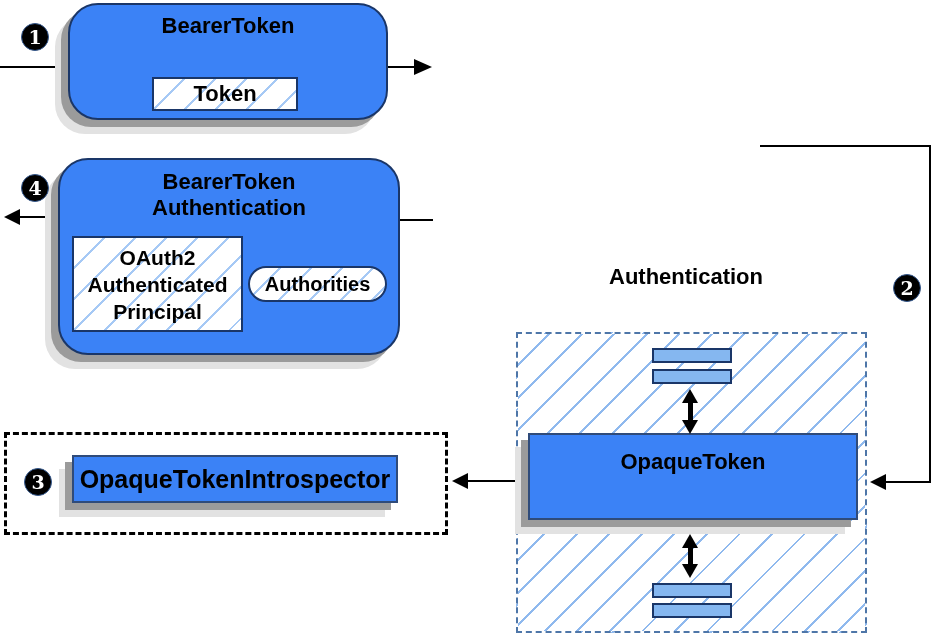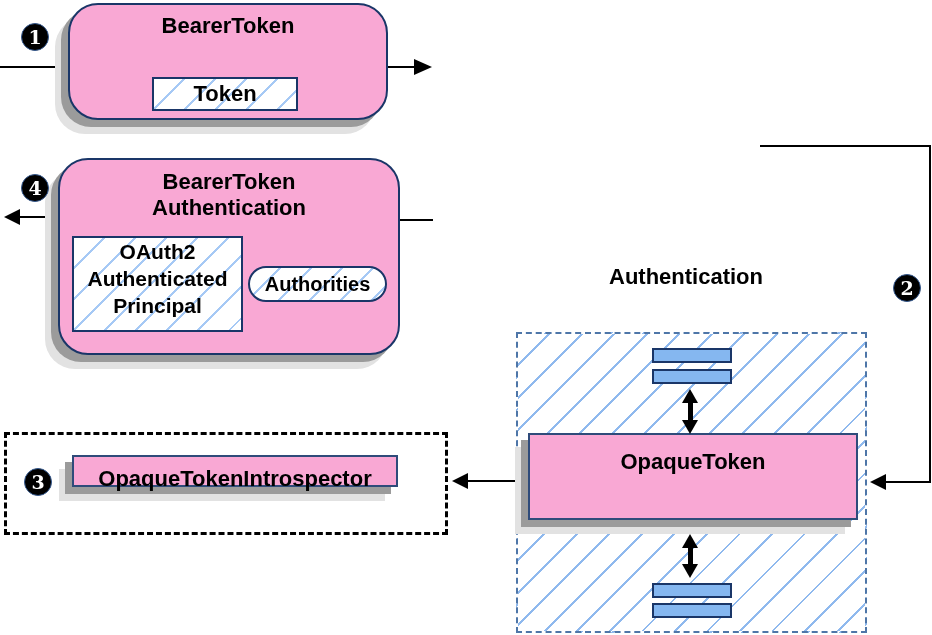--- a/index.html
+++ b/index.html
@@ -2,21 +2,21 @@
 <html><head>
 <meta charset="utf-8">
 <style>
   html,body{margin:0;padding:0;background:#fff;}
   .stage{
     position:relative;width:932px;height:635px;background:#ffffff;overflow:hidden;
     font-family:"Liberation Sans","DejaVu Sans",sans-serif;font-weight:bold;color:#000;
   }
   
   .node{
-    position:absolute;box-sizing:border-box;background:#f9a8d4;border:2px solid #1A3668;
+    position:absolute;box-sizing:border-box;background:#3b82f6;border:2px solid #1A3668;
     box-shadow:-7px 7px 0 #9B9B9B,-13px 14px 0 #E2E2E2;
   }
   .rounded{border-radius:30px;border-width:2.5px;}
   .node-title{width:100%;text-align:center;font-size:22px;line-height:26px;}
   .hatchbox{
     position:absolute;box-sizing:border-box;border:2px solid #1A3668;
     background:repeating-linear-gradient(135deg,#ffffff 0 20px,#A6C9F5 20px 22px);
     text-align:center;
   }
   .bar{
@@ -82,21 +82,21 @@
     </div>
     <div class="hatchbox" style="left:82px;top:72px;width:146px;height:34px;font-size:22px;line-height:30px;">Token</div>
   </div>
 
 
   <div class="node rounded z2" style="left:58px;top:158px;width:342px;height:197px;">
     <div class="node-title" style="margin-top:9px;">
       <span style="display:block;">BearerToken</span>
       <span style="display:block;">Authentication</span>
     </div>
-    <div class="hatchbox" style="left:12px;top:76px;width:171px;height:96px;font-size:21px;line-height:27px;">
+    <div class="hatchbox" style="left:12px;top:76px;width:171px;height:96px;font-size:21px;line-height:27px;padding-top:6px;">
       <span style="display:block;">OAuth2</span>
       <span style="display:block;">Authenticated</span>
       <span style="display:block;">Principal</span>
     </div>
     <div class="hatchbox" style="left:188px;top:106px;width:139px;height:36px;font-size:20px;line-height:32px;border-radius:18px;">Authorities</div>
   </div>
 
   <div style="position:absolute;left:556px;top:264px;width:260px;text-align:center;font-size:22px;line-height:26px;">
     <span style="display:block;">Authentication</span>
   </div>
@@ -118,15 +118,15 @@
 
   <div class="line" style="left:688px;top:545px;width:5px;height:24px;"></div>
   <div class="ah ah-up" style="left:682px;top:534px;"></div>
   <div class="ah ah-down" style="left:682px;top:564px;"></div>
 
   <div class="bar z2" style="left:652px;top:583px;"></div>
   <div class="bar z2" style="left:652px;top:603px;"></div>
 
   <div class="introspector-container" style="left:4px;top:432px;width:444px;height:103px;"></div>
 
-  <div class="node z2" style="left:72px;top:455px;width:326px;height:32px;border-color:#2F4B7A;font-size:22px;line-height:44px;text-align:center;">OpaqueTokenIntrospector</div>
+  <div class="node z2" style="left:72px;top:455px;width:326px;height:48px;border-color:#2F4B7A;font-size:25px;line-height:44px;text-align:center;">OpaqueTokenIntrospector</div>
 
 </div>
 
 </body></html>

